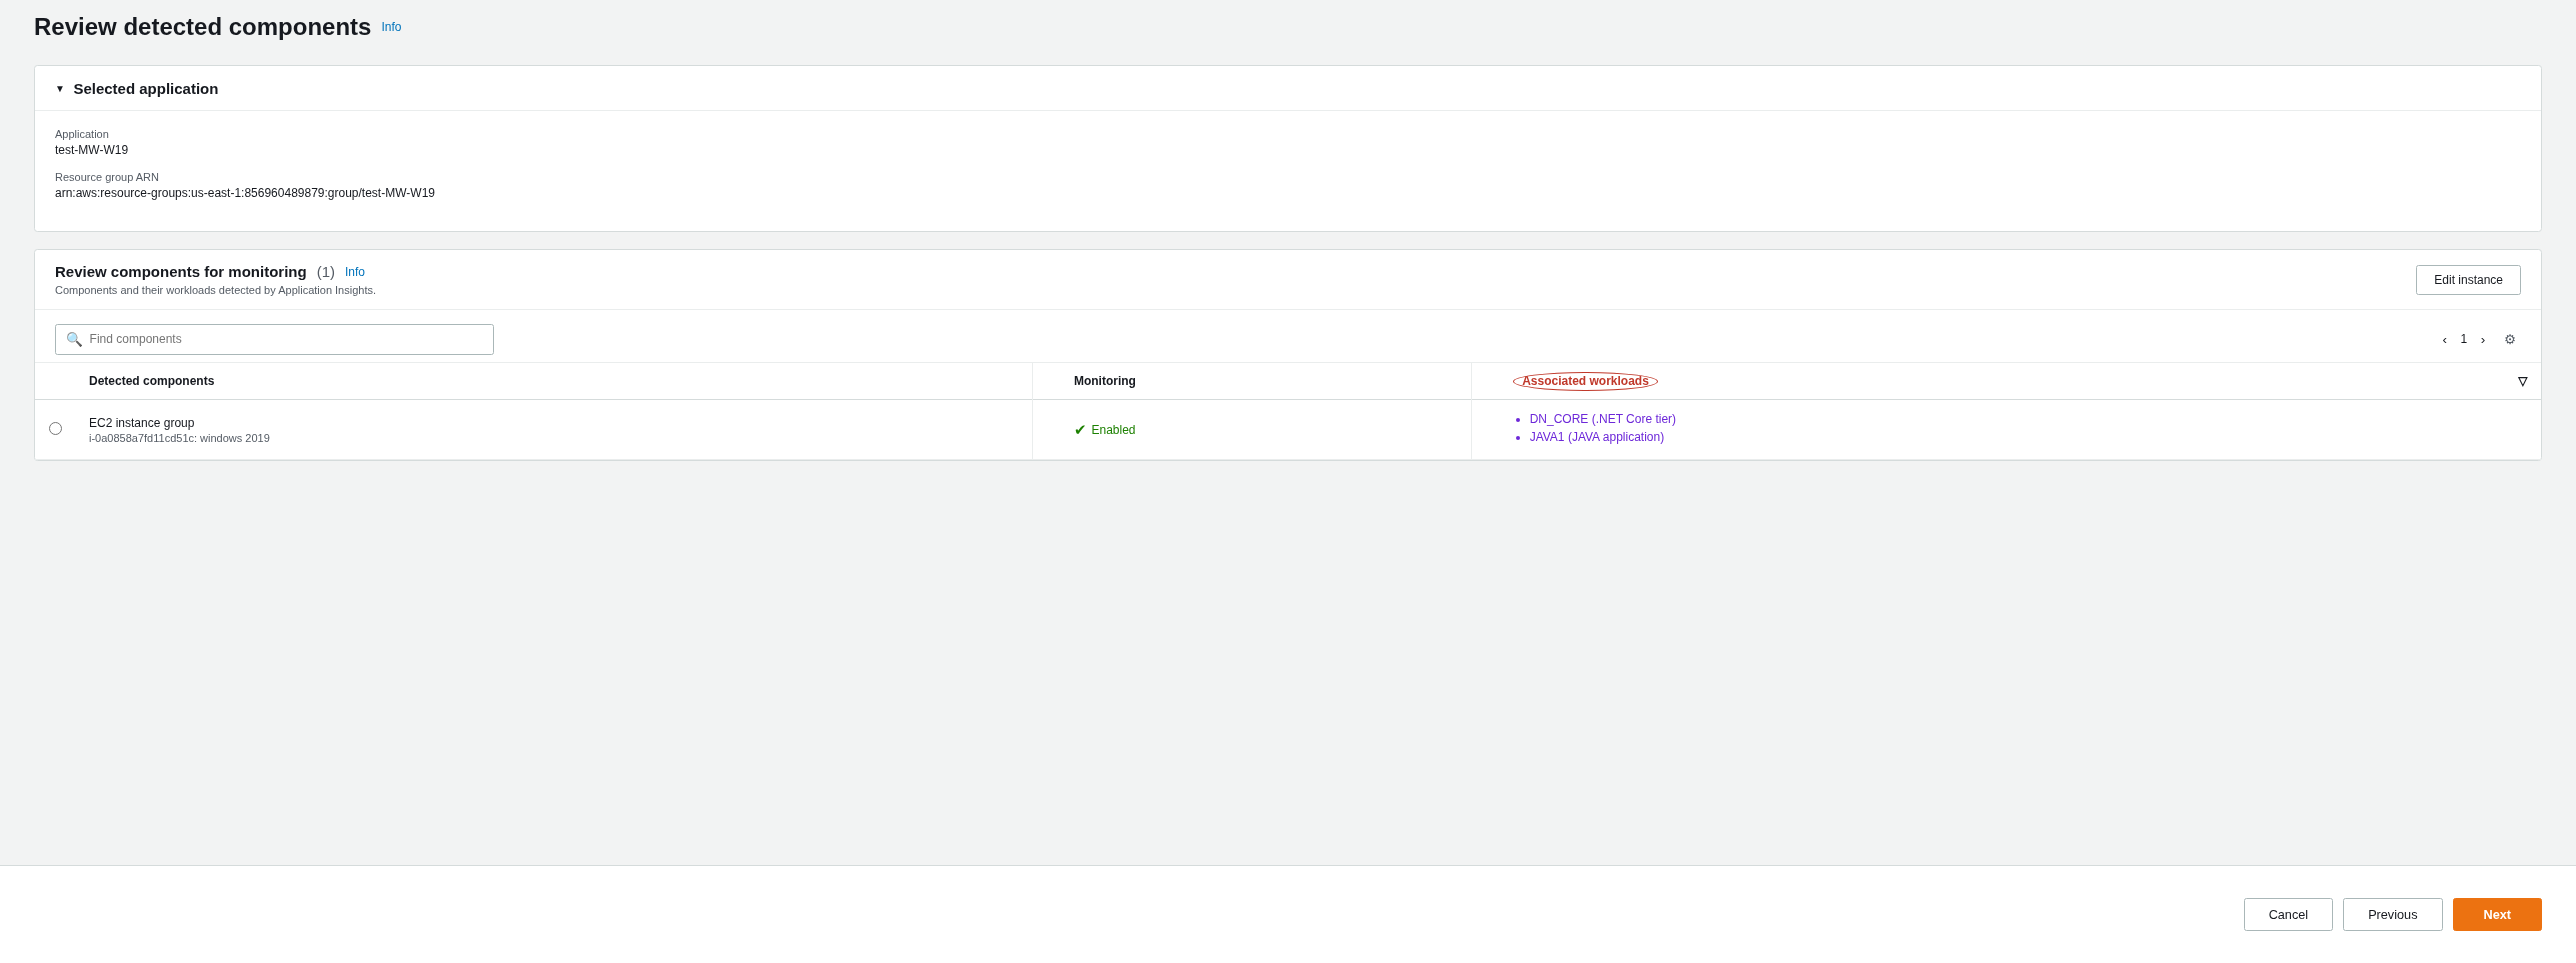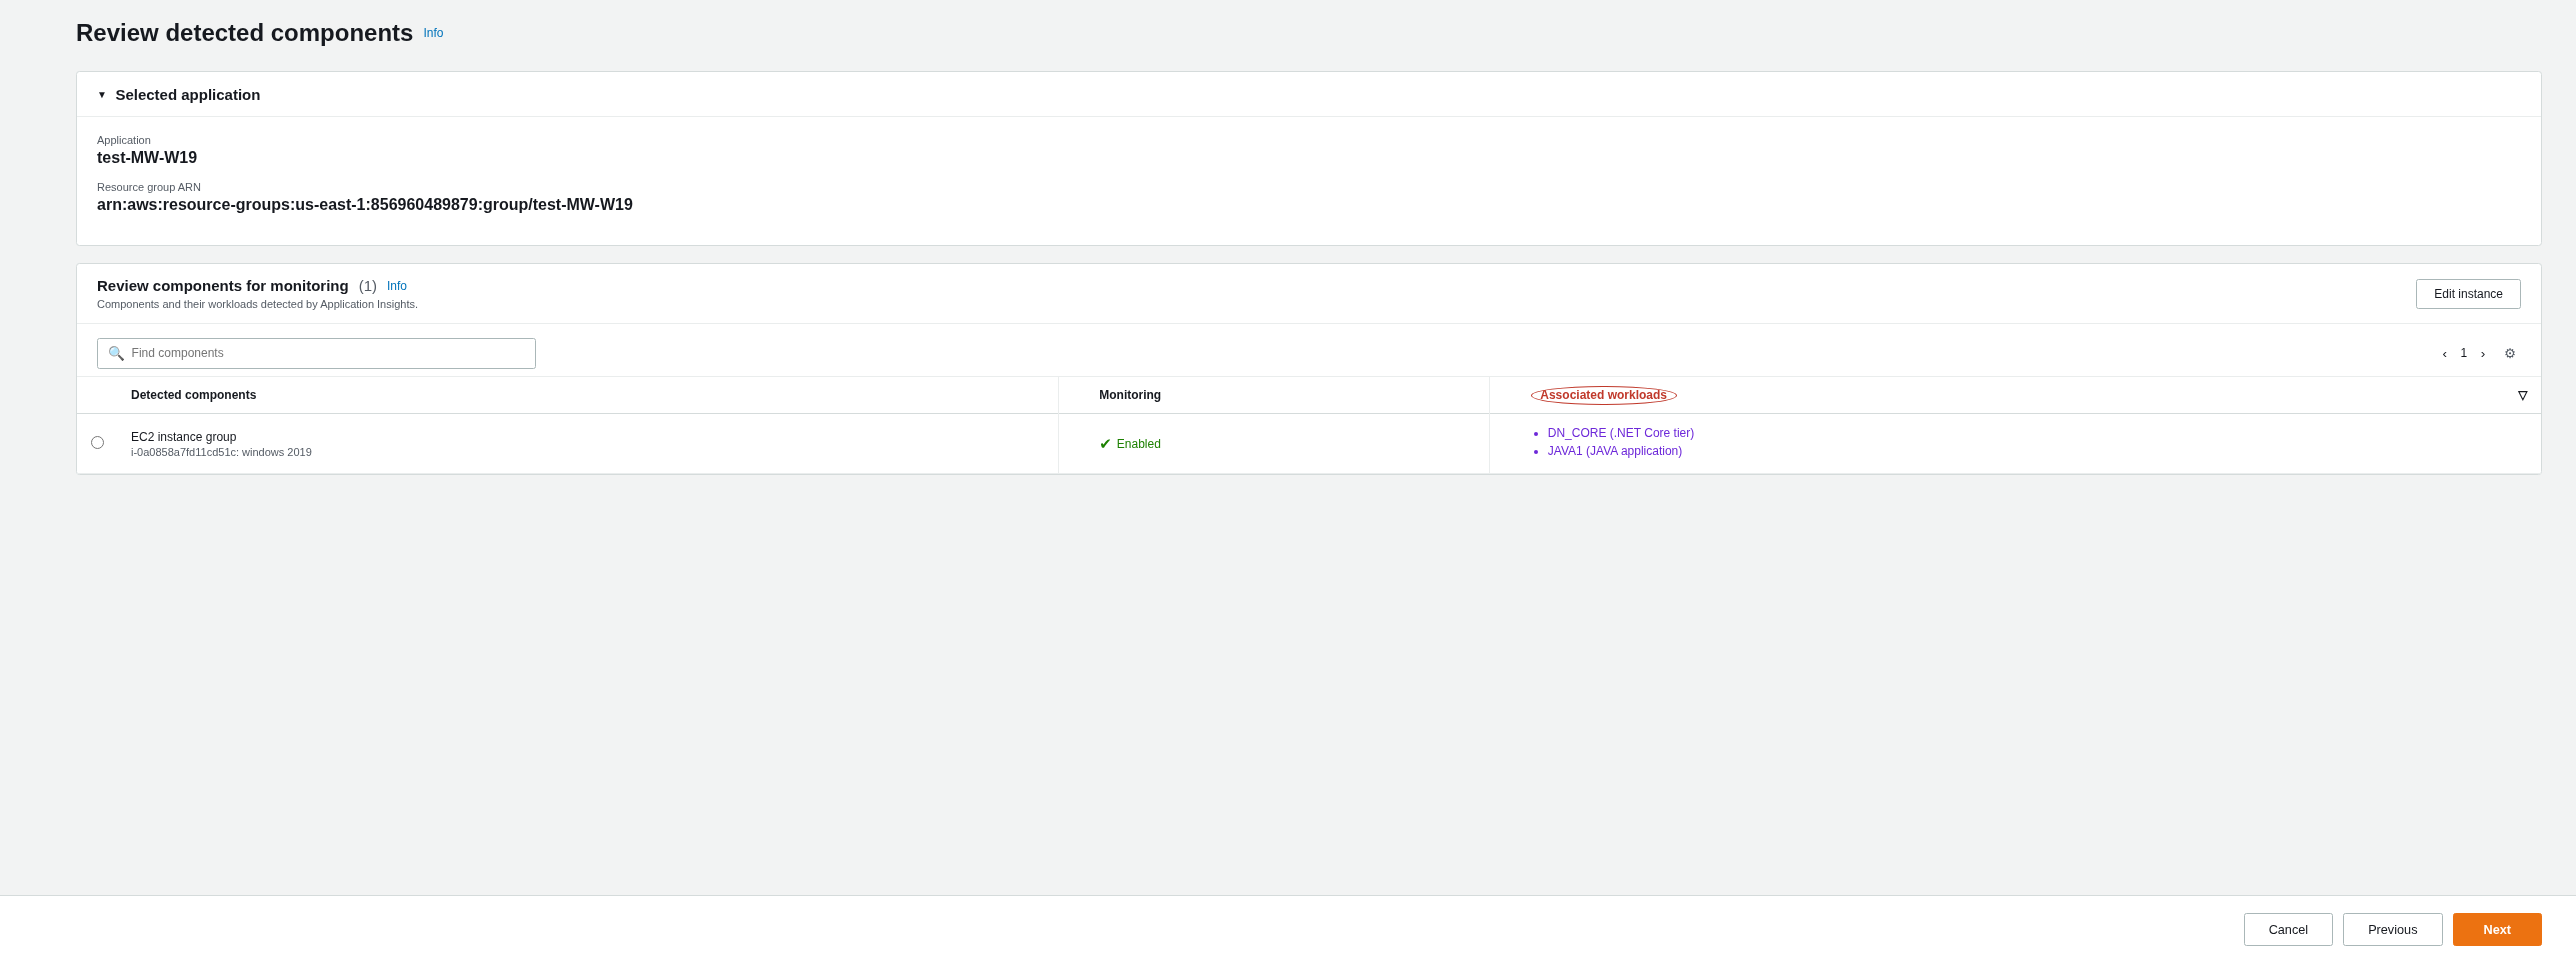--- a/index.html
+++ b/index.html
@@ -5,23 +5,22 @@
     * { box-sizing: border-box; margin: 0; padding: 0; }
     body {
       font-family: "Amazon Ember", "Helvetica Neue", Arial, sans-serif;
       background: #f2f3f3;
       font-size: 12px;
       color: #16191f;
       min-height: 963px;
       width: 2576px;
     }
     .page-container {
-      padding: 19px 34px;
+      padding: 13px 34px;
       max-width: 2576px;
-      margin-left: 42px;
     }
     .page-title-row {
       display: flex;
       align-items: center;
       gap: 10px;
       margin-bottom: 24px;
     }
     .page-title {
       font-size: 24px;
       font-weight: 700;
@@ -60,23 +59,23 @@
     }
     .field-group {
       margin-bottom: 13.5px;
     }
     .field-label {
       font-size: 11px;
       color: #545b64;
       margin-bottom: 3.4px;
     }
     .field-value {
-      font-size: 16px;
-      color: #16191f;
-      font-weight: 700;
+      font-size: 12px;
+      color: #16191f;
+      font-weight: 400;
     }
     
     .monitoring-card-header {
       padding: 13.5px 20px;
       display: flex;
       align-items: flex-start;
       justify-content: space-between;
       border-bottom: 0.8px solid #eaeded;
     }
     .monitoring-title-row {
@@ -226,21 +225,21 @@
     }
     
     .bottom-bar {
       position: fixed;
       bottom: 0;
       left: 0;
       right: 0;
       width: 2576px;
       background: #fff;
       border-top: 0.8px solid #d5dbdb;
-      padding: 17px 34px;
+      padding: 32px 34px;
       display: flex;
       justify-content: flex-end;
       align-items: center;
       gap: 10px;
     }
     .cancel-btn {
       padding: 8.5px 24px;
       background: #fff;
       border: 0.8px solid #aab7b8;
       border-radius: 2.5px;

